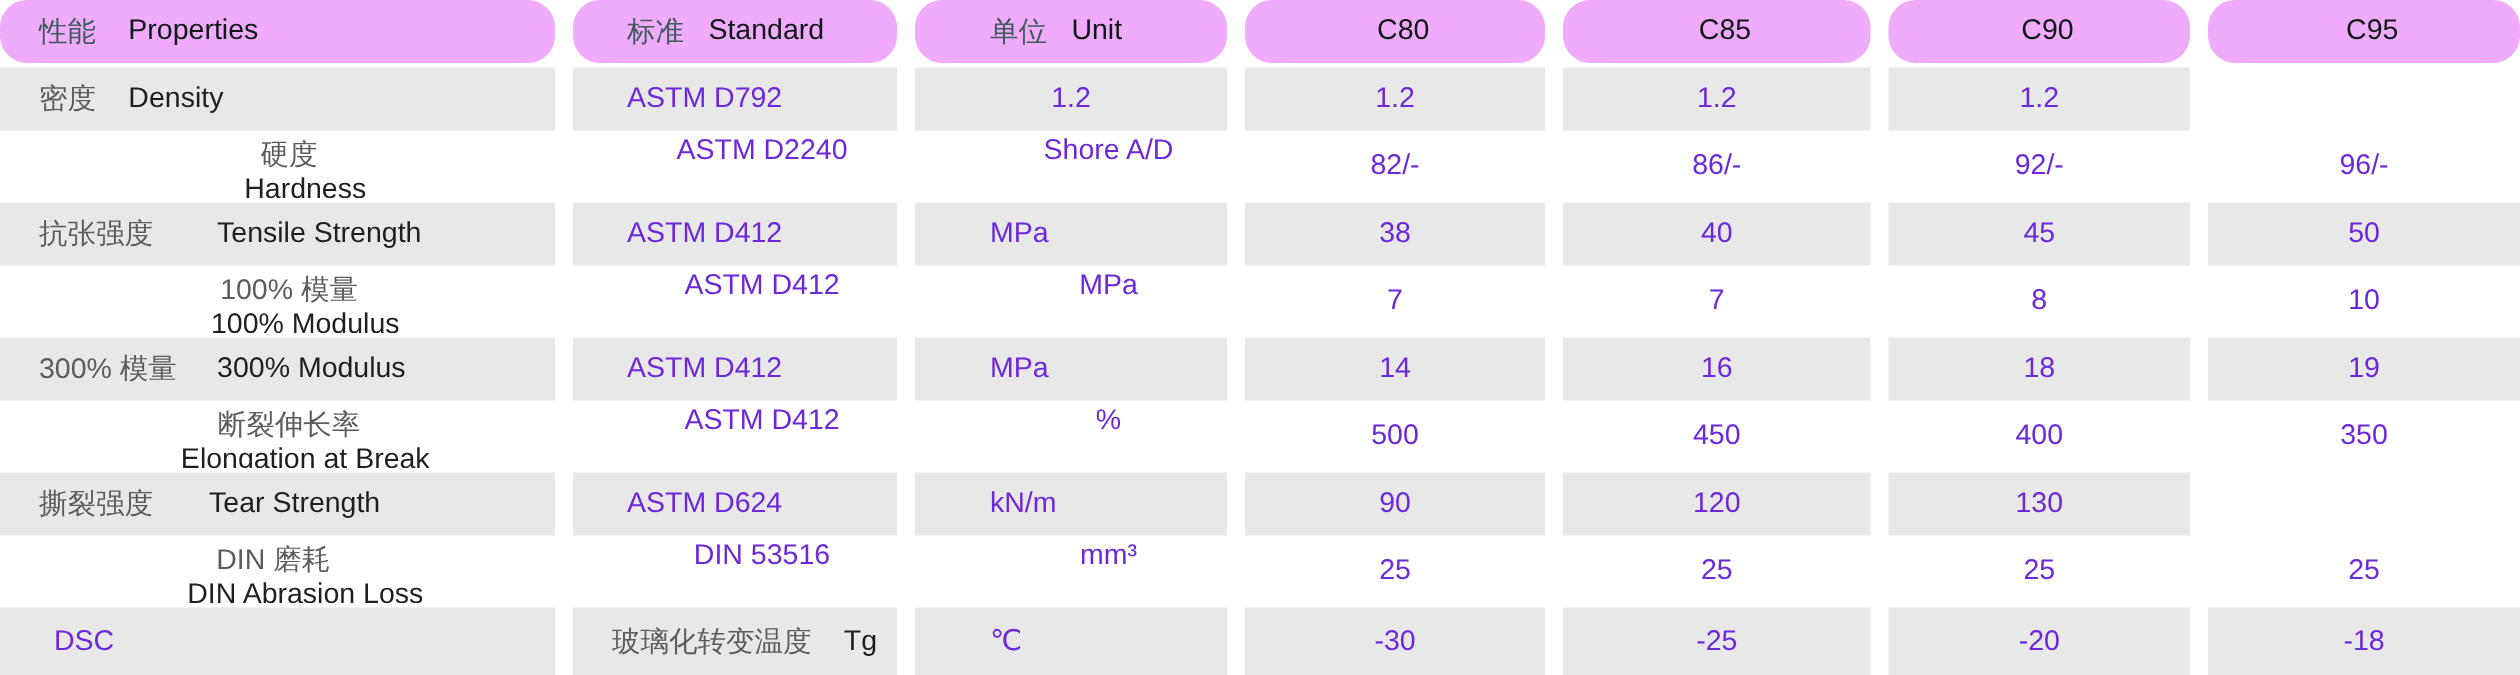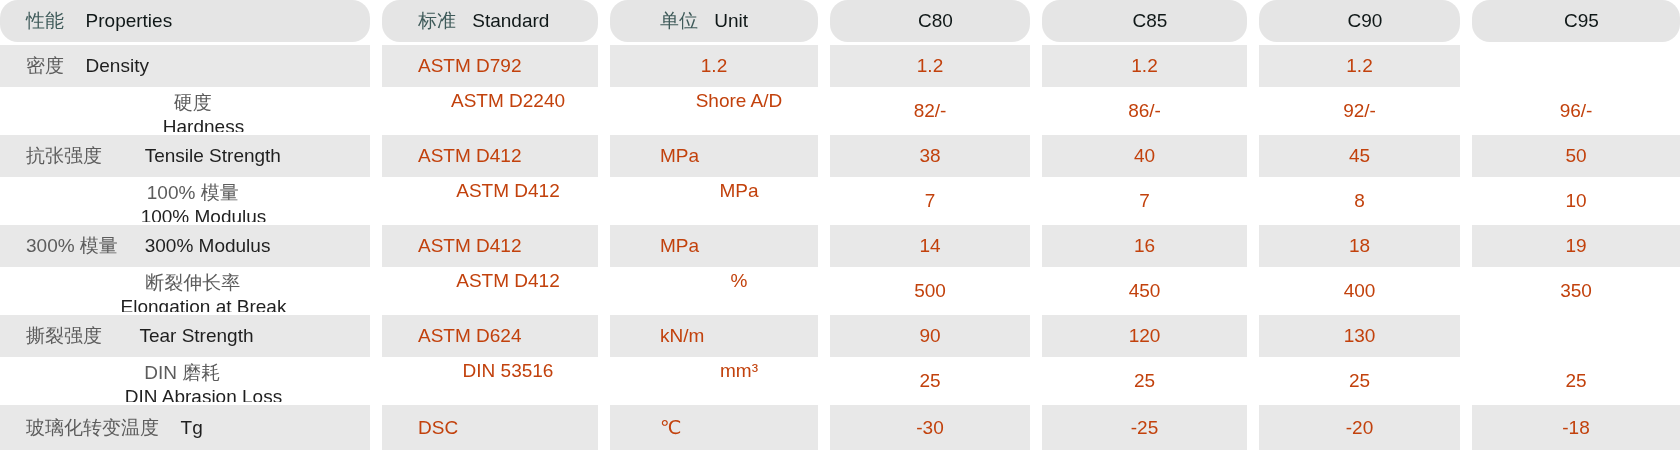--- a/index.html
+++ b/index.html
@@ -18,34 +18,34 @@
     column-gap: 12px;
     height: 42px;
     margin-bottom: 3px;
   }
   .row:last-child { height: 45px; margin-bottom: 0; }
   .cell {
     display: flex;
     align-items: center;
     overflow: hidden;
   }
-  .header .cell { background: #e5e5e5; border-radius: 18px; }
+  .header .cell { background: #f0abfc; border-radius: 18px; }
   .r-gray .cell { background: #E8E8E8; }
   .r-white .cell { background: #FFFFFF; flex-direction: column; }
 
   .c-prop { padding-left: 26px; }
   .c-std  { padding-left: 36px; }
   .c-unit { padding-left: 50px; }
   .c-val  { justify-content: center; }
 
   .zh { color: #5C5C5C; white-space: pre; }
   .en { color: #1F1F1F; white-space: pre; margin-left: 11px; }
   .header .zh { color: #3E5A59; }
   .header .en { color: #101818; }
-  .txt { color: #c2410c; white-space: pre; }
+  .txt { color: #6d28d9; white-space: pre; }
 </style>
 </head>
 <body>
 
 <div class="sheet">
 
   <div class="row header">
     <div class="cell c-prop">
       <span class="zh">性能  </span>
         <span class="en">Properties</span>
@@ -261,27 +261,27 @@
         </div>
     <div class="cell c-val">
           <span class="txt">25</span>
         </div>
     <div class="cell c-val">
           <span class="txt">25</span>
         </div>
   </div>
 
   <div class="row r-gray">
+    <div class="cell c-std">
+          <span class="txt">DSC</span>
+        </div>
     <div class="cell c-prop">
       <span class="zh">玻璃化转变温度  </span>
           <span class="en">Tg</span>
     </div>
-    <div class="cell c-std">
-          <span class="txt">DSC</span>
-        </div>
     <div class="cell c-unit">
           <span class="txt">℃</span>
         </div>
     <div class="cell c-val">
           <span class="txt">-30</span>
         </div>
     <div class="cell c-val">
           <span class="txt">-25</span>
         </div>
     <div class="cell c-val">

